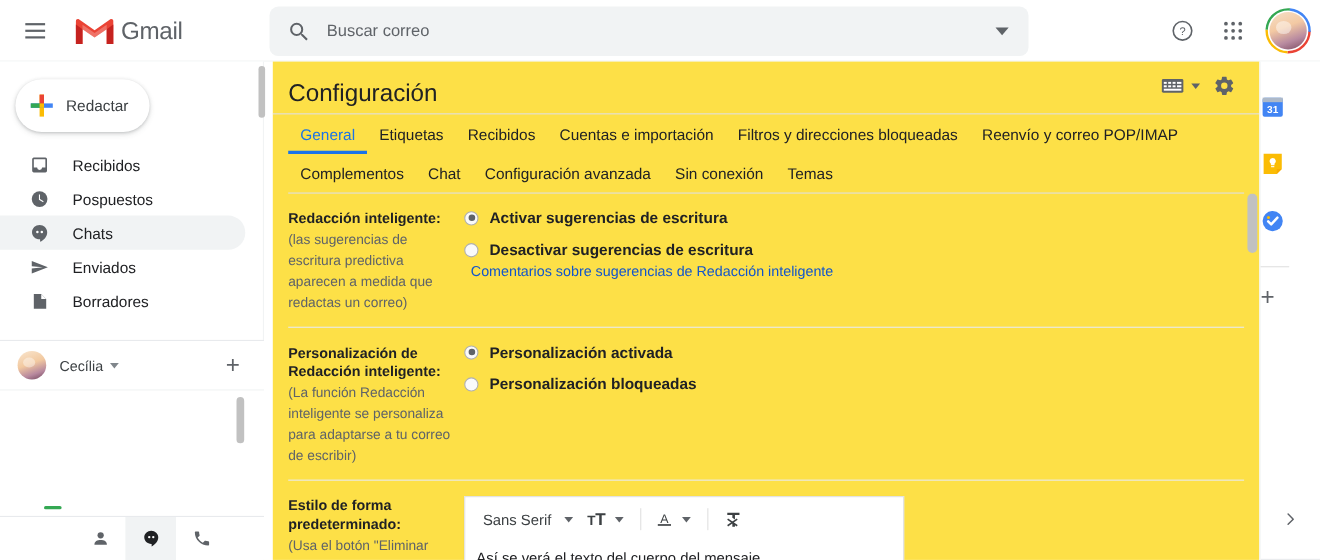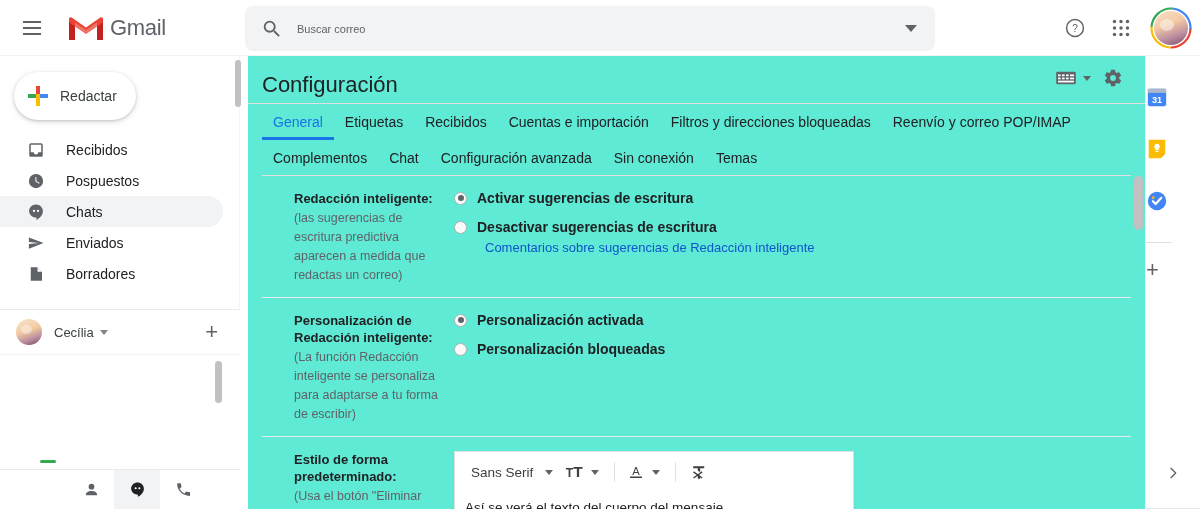--- a/index.html
+++ b/index.html
@@ -32,21 +32,21 @@
   }
   .search-wrap {
     position: absolute; left: 245px; top: 6px;
     width: 690px; height: 45px;
     background: #f1f3f4; border-radius: 8px;
     display: flex; align-items: center; padding: 0 12px;
   }
   .search-icon { width: 22px; height: 22px; margin: 0 14px 0 4px; flex: none; }
   .search-input {
     flex: 1; border: none; outline: none; background: transparent;
-    font-size: 11px; color: #1d4ed8; font-family: "Liberation Sans", sans-serif;
+    font-size: 15px; color: #1d4ed8; font-family: "Liberation Sans", sans-serif;
   }
   .search-input::placeholder { color: #5f6368; }
   .search-caret {
     width: 0; height: 0; border-left: 6px solid transparent;
     border-right: 6px solid transparent; border-top: 7px solid #5f6368;
     margin-right: 6px; cursor: pointer;
   }
   .top-right {
     position: absolute; right: 8px; top: 0; height: 56px;
     display: flex; align-items: center; gap: 4px;
@@ -156,21 +156,21 @@
   }
   .ho-tab {
     width: 46px; height: 40px; display: flex;
     align-items: center; justify-content: center; cursor: pointer;
   }
   .ho-tab.sel { background: #f1f3f4; }
 
   
   .settings {
     position: absolute; left: 248px; top: 56px;
-    width: 897px; height: 453px; background: #5eead4; overflow: hidden;
+    width: 897px; height: 453px; background: #fde047; overflow: hidden;
   }
   .settings-title-row {
     display: flex; align-items: flex-start; padding: 16px 14px 0 14px;
     border-bottom: 1px solid #e0e0e0; height: 48px; position: relative;
   }
   .settings-title {
     font-size: 22px; color: #202124; font-weight: 400;
     font-family: "Liberation Sans", sans-serif;
   }
   .settings-head-icons {
@@ -200,21 +200,21 @@
   .tab.active { color: #1a73e8; box-shadow: inset 0 -3px 0 #1a73e8; }
 
   .settings-body {
     position: relative; padding: 0 14px;
     height: 333px; overflow: hidden;
   }
   .setting-row {
     display: flex; padding: 14px 0 12px 0;
     border-bottom: 1px solid #e8eaed;
   }
-  .setting-label { width: 160px; flex: none; padding-right: 12px; margin-left: 32px; }
+  .setting-label { width: 160px; flex: none; padding-right: 12px; }
   .setting-label .ttl {
     font-size: 13px; font-weight: bold; color: #202124;
     line-height: 17px; font-family: "Liberation Sans", sans-serif;
   }
   .setting-label .sub {
     font-size: 12.5px; color: #5f6368; line-height: 19px; margin-top: 2px;
     font-family: "Liberation Sans", sans-serif;
   }
   .setting-ctl { flex: 1; }
   .radio-line {
@@ -506,28 +506,28 @@
         </div>
         <div class="setting-ctl">
           <div class="radio-line">
             <span class="radio on"></span>
             <span class="radio-text">Activar sugerencias de escritura</span>
           </div>
           <div class="radio-line" style="margin-bottom:3px">
             <span class="radio"></span>
             <span class="radio-text">Desactivar sugerencias de escritura</span>
           </div>
-          <a class="link" style="margin-left:31px">Comentarios sobre sugerencias de Redacción inteligente</a>
+          <a class="link" style="margin-left:6px">Comentarios sobre sugerencias de Redacción inteligente</a>
         </div>
       </div>
 
       <div class="setting-row">
         <div class="setting-label">
           <div class="ttl">Personalización de Redacción inteligente:</div>
-          <div class="sub">(La función Redacción inteligente se personaliza para adaptarse a tu forma de escribir)</div>
+          <div class="sub">(La función Redacción inteligente se personaliza para adaptarse a tu correo de escribir)</div>
         </div>
         <div class="setting-ctl">
           <div class="radio-line">
             <span class="radio on"></span>
             <span class="radio-text">Personalización activada</span>
           </div>
           <div class="radio-line">
             <span class="radio"></span>
             <span class="radio-text">Personalización bloqueadas</span>
           </div>

